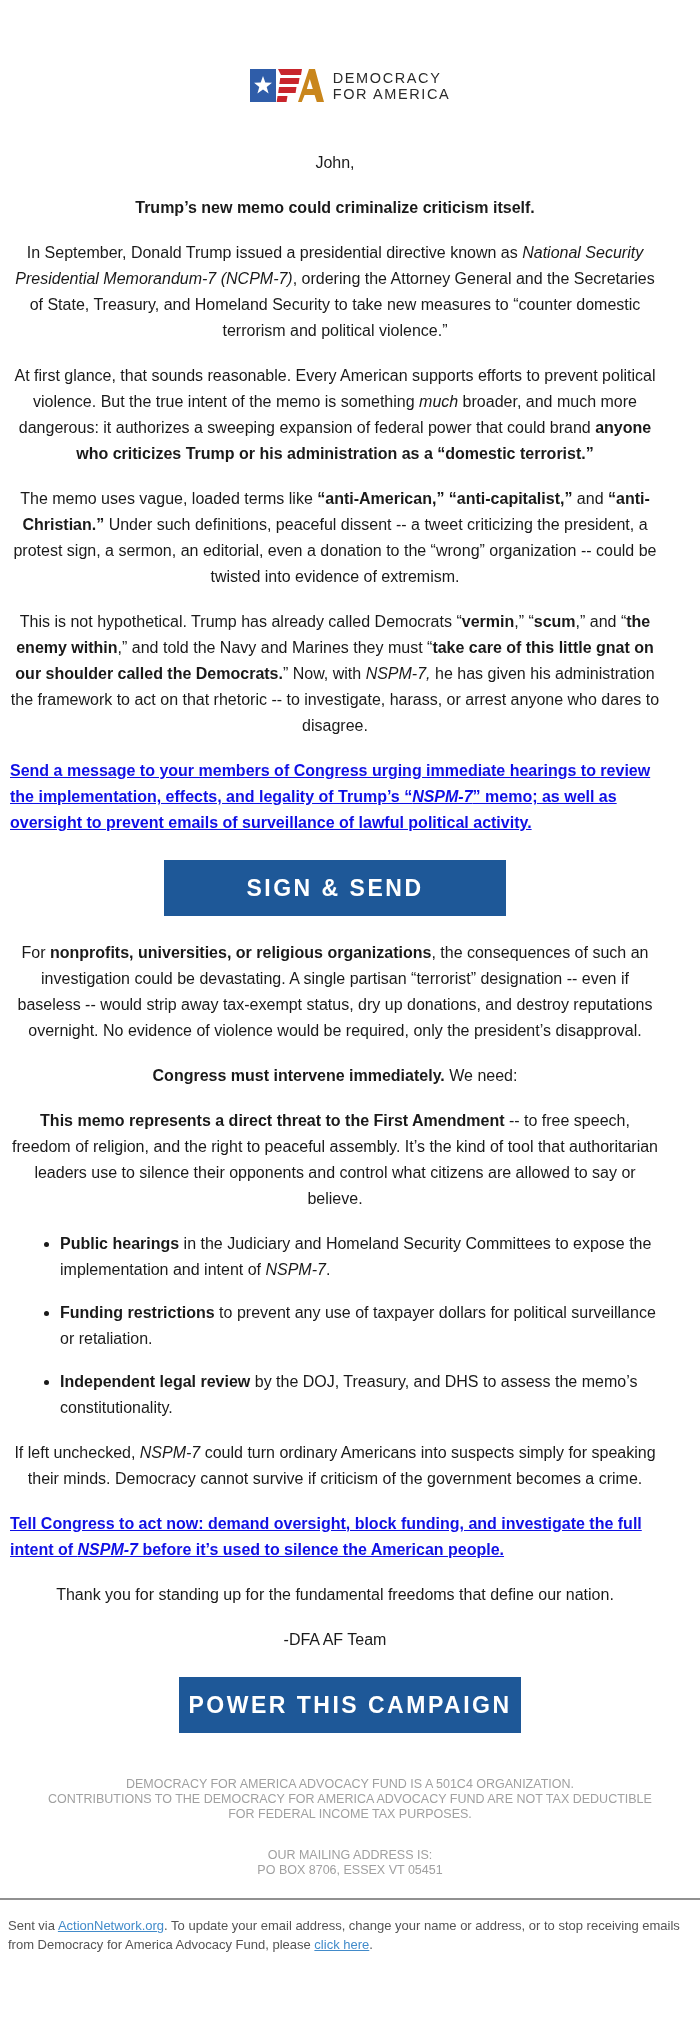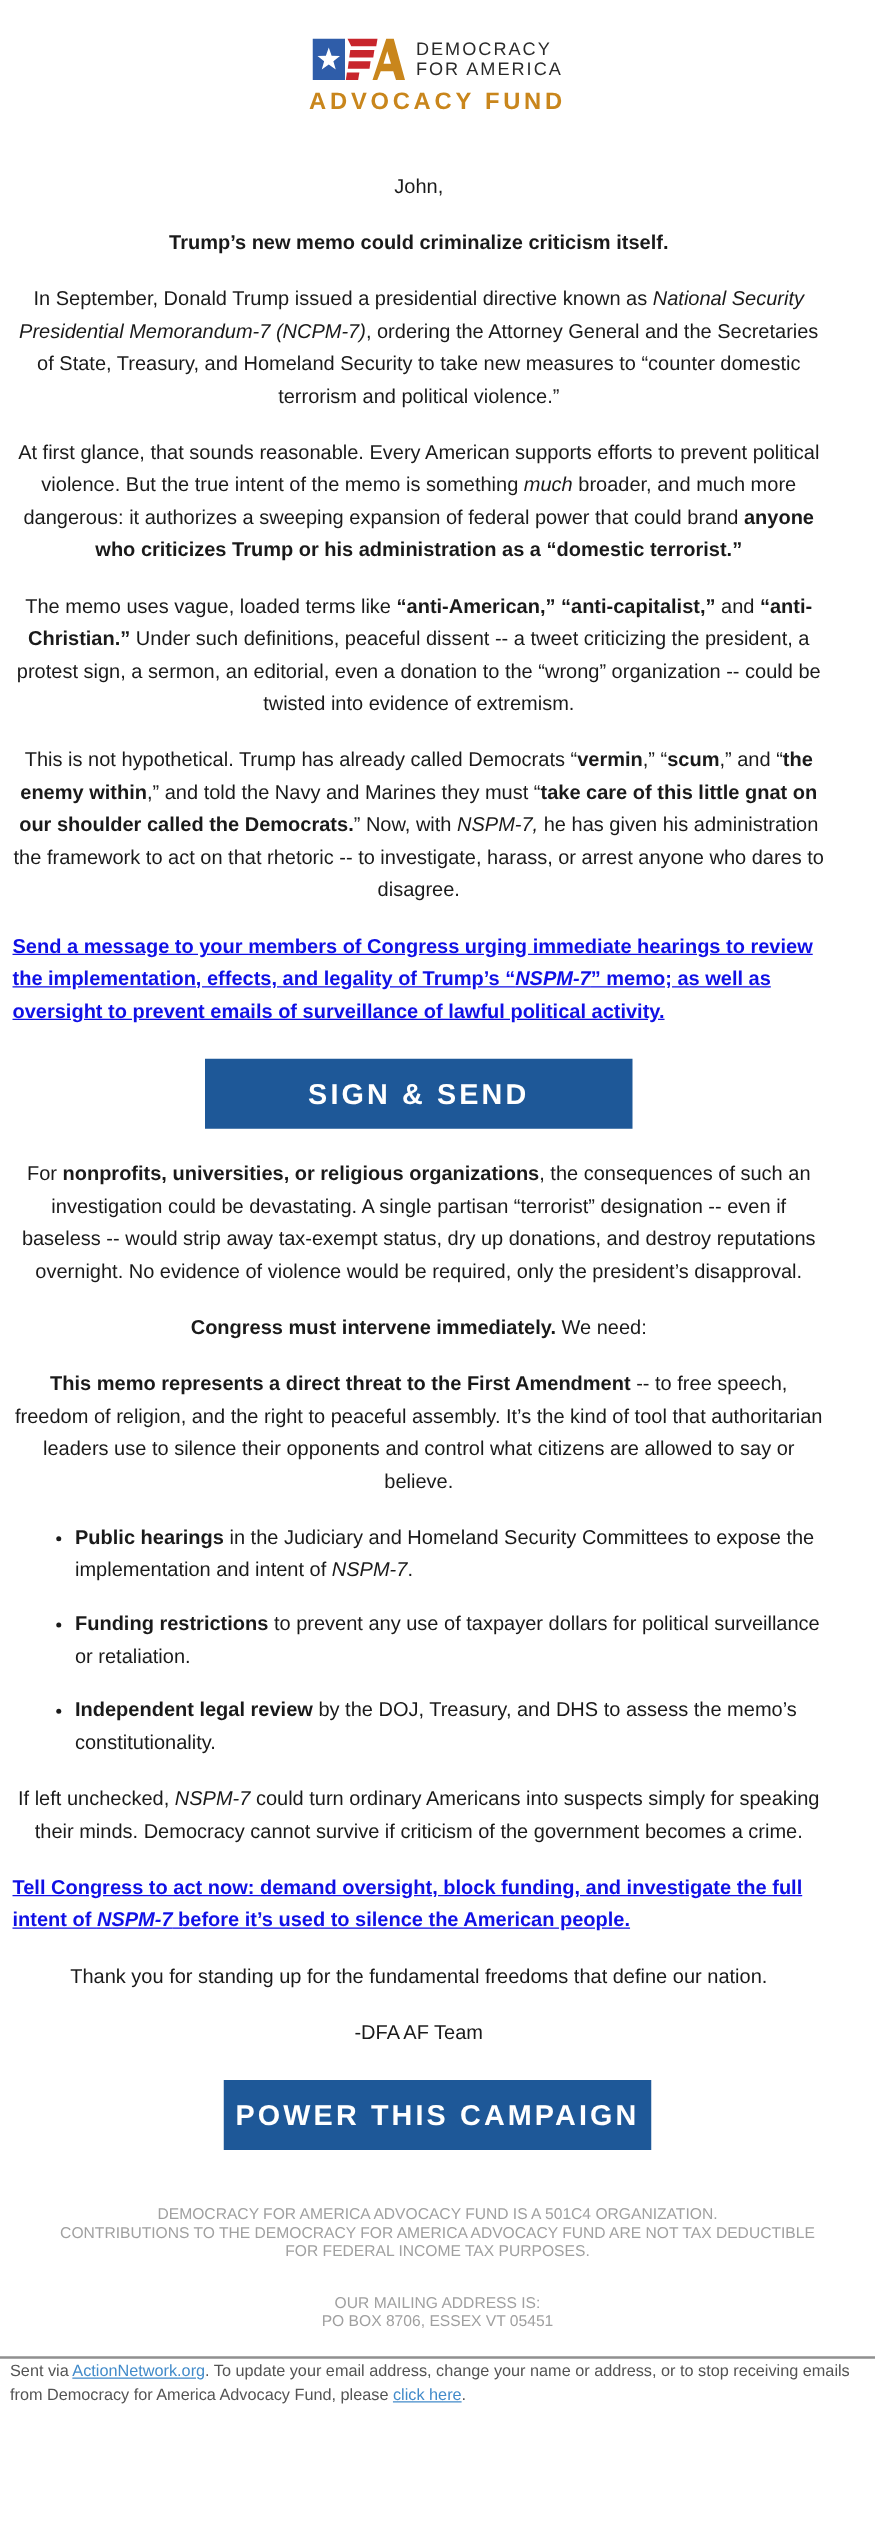--- a/index.html
+++ b/index.html
@@ -5,21 +5,21 @@
   html, body { margin:0; padding:0; background:#ffffff; }
   body {
     width:700px; min-height:2018px;
     font-family:"Liberation Sans", sans-serif;
     color:#1a1a1a;
     -webkit-font-smoothing:antialiased;
   }
   .email-wrap { width:700px; }
 
   
-  .logo-block { padding-top:28px; text-align:center; }
+  .logo-block { padding-top:28px; text-align:center;margin-top:38px; }
   .logo-row { display:flex; align-items:center; justify-content:center; gap:9px; }
   .logo-mark { display:block; }
   .logo-name { text-align:left; font-size:14.5px; line-height:16px; letter-spacing:1.6px; color:#2a2a2a; }
   .logo-sub { margin-top:3px; font-size:19px; font-weight:bold; letter-spacing:3px; color:var(--gold,#c9861c); }
 
   
   .content { width:650px; margin-left:10px; font-size:16px; line-height:26px; }
   .content p { margin:19px 0;text-align:center; }
   .greeting { margin-top:44px !important; }
   .b { font-weight:bold; }
@@ -40,21 +40,21 @@
   }
 
   ul.demands { margin:19px 0; padding-left:50px; }
   ul.demands li { margin-bottom:17px; }
 
   
   .footer { margin-top:44px; text-align:center; color:#a0a0a0; font-size:12.5px; line-height:15px; }
   .footer .disclaimer { width:620px; margin:0 auto; }
   .footer .mailing { margin-top:26px; }
   .divider { border:none; border-top:2px solid #909090; margin:20px 0 0 0; width:700px; }
-  .fine-print { padding:0 8px 30px 8px; color:#545454; font-size:13px; line-height:19px; }
+  .fine-print { padding:16px 8px 30px 8px; color:#545454; font-size:13px; line-height:19px; }
   .fine-link { color:var(--flink,#428bca); text-decoration:underline; cursor:pointer; }
 </style>
 </head>
 <body>
 
 <div class="email-wrap">
 
   <div class="logo-block">
     <div class="logo-row">
       <svg class="logo-mark" width="74" height="40" viewBox="0 0 74 40" aria-hidden="true">
@@ -67,21 +67,20 @@
           <polygon points="27.5,30 37.5,30 36.5,36 26.7,36"></polygon>
         </g>
         <polygon fill="#c9861c" points="48,36 59,3 65,3 74,36 66.8,36 64.6,29 54.6,29 51.8,36"></polygon>
         <polygon fill="#ffffff" points="56.8,23 59.8,13 62.8,23"></polygon>
       </svg>
       <div class="logo-name">
         <div>DEMOCRACY</div>
         <div>FOR AMERICA</div>
       </div>
     </div>
-    <div class="logo-sub">ADVOCACY FUND</div>
   </div>
 
   <div class="content">
     <p class="greeting">John,</p>
 
     <p><span class="b">Trump’s new memo could criminalize criticism itself.</span></p>
     <p><span>In September, Donald Trump issued a presidential directive known as </span><span class="i">National Security Presidential Memorandum-7 (NCPM-7)</span><span>, ordering the Attorney General and the Secretaries of State, Treasury, and Homeland Security to take new measures to “counter domestic terrorism and political violence.”</span></p>
     <p><span>At first glance, that sounds reasonable. Every American supports efforts to prevent political violence. But the true intent of the memo is something </span><span class="i">much</span><span> broader, and much more dangerous: it authorizes a sweeping expansion of federal power that could brand </span><span class="b">anyone who criticizes Trump or his administration as a “domestic terrorist.”</span></p>
     <p><span>The memo uses vague, loaded terms like </span><span class="b">“anti-American,” “anti-capitalist,”</span><span> and </span><span class="b">“anti-Christian.”</span><span> Under such definitions, peaceful dissent -- a tweet criticizing the president, a protest sign, a sermon, an editorial, even a donation to the “wrong” organization -- could be twisted into evidence of extremism.</span></p>
     <p><span>This is not hypothetical. Trump has already called Democrats “</span><span class="b">vermin</span><span>,” “</span><span class="b">scum</span><span>,” and “</span><span class="b">the enemy within</span><span>,” and told the Navy and Marines they must “</span><span class="b">take care of this little gnat on our shoulder called the Democrats.</span><span>” Now, with </span><span class="i">NSPM-7,</span><span> he has given his administration the framework to act on that rhetoric -- to investigate, harass, or arrest anyone who dares to disagree.</span></p>

